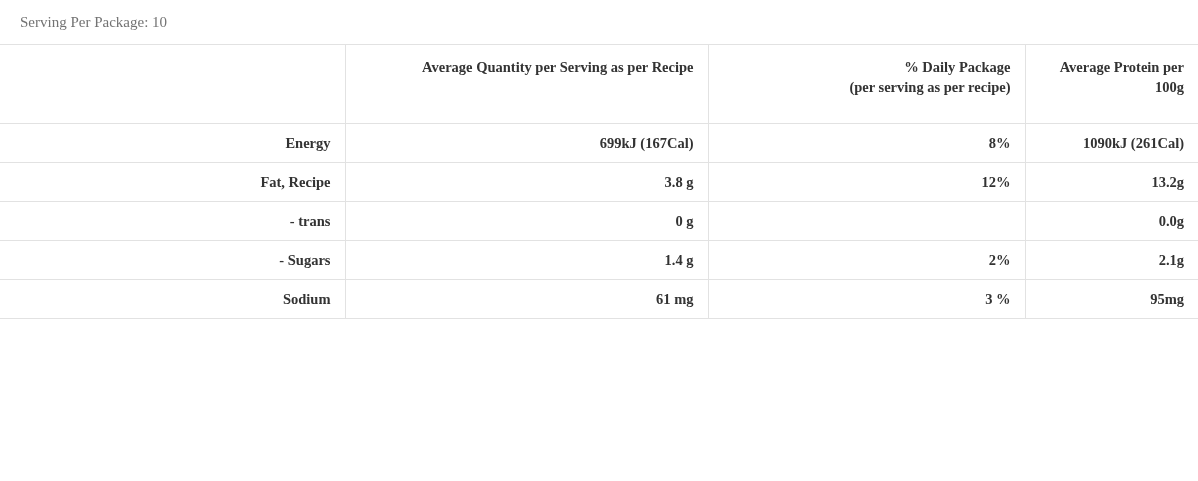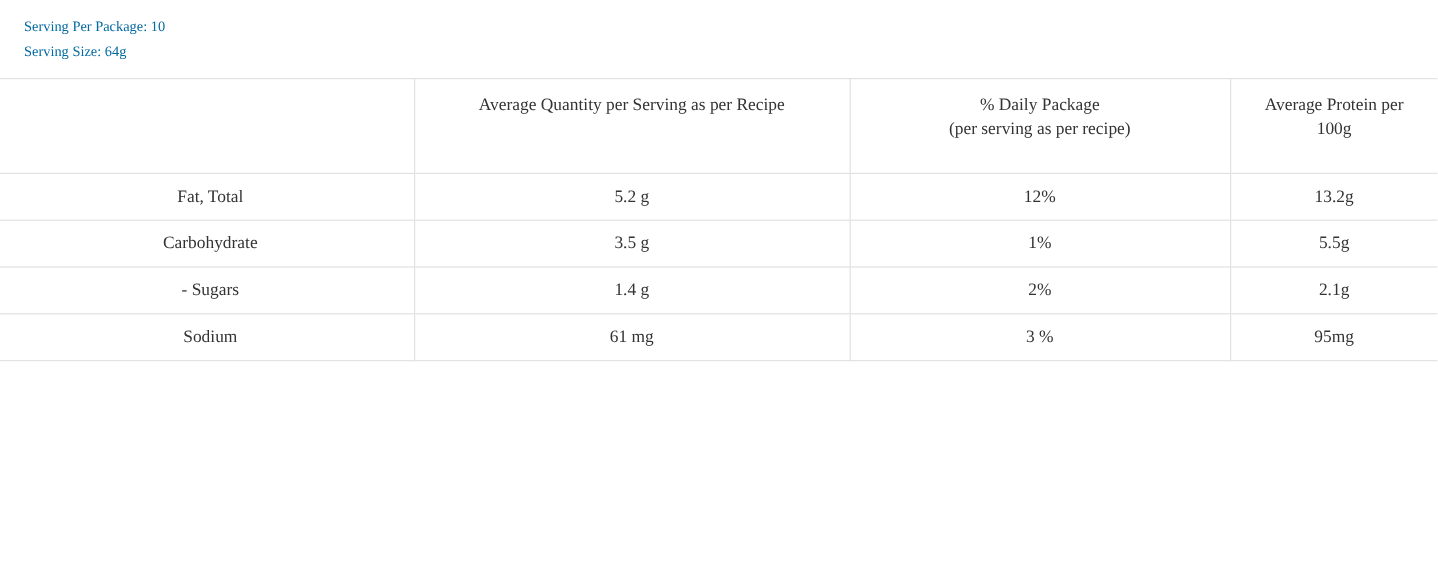--- a/index.html
+++ b/index.html
@@ -14,23 +14,23 @@
     height: 481px;
     overflow: hidden;
   }
   .panel {
     width: 1198px;
     box-sizing: border-box;
     padding: 0;
   }
   .serving-info {
     padding: 12px 20px 4px 20px;
-    font-size: 12px;
+    font-size: 15px;
     line-height: 21px;
-    color: #0369a1;
+    color: #737373;
   }
   .serving-info div {
     white-space: nowrap;
   }
   table.nutrition {
     width: 1198px;
     border-collapse: collapse;
     table-layout: fixed;
     font-size: 14.5px;
     margin-top: 7px;
@@ -39,23 +39,23 @@
   table.nutrition col.c2 { width: 363px; }
   table.nutrition col.c3 { width: 317px; }
   table.nutrition col.c4 { width: 173px; }
 
   table.nutrition th,
   table.nutrition td {
     border-top: 1px solid #e2e2e2;
     border-bottom: 1px solid #e2e2e2;
     border-right: 1px solid #e2e2e2;
     padding: 9px 14px 9px 14px;
-    text-align: center;
+    text-align: right;
     vertical-align: top;
-    font-weight: normal;
+    font-weight: bold;
     color: #333333;
     line-height: 20px;
   }
   table.nutrition th:first-child,
   table.nutrition td:first-child {
     border-left: none;
     padding-left: 20px;
   }
   table.nutrition th:last-child,
   table.nutrition td:last-child {
@@ -73,21 +73,20 @@
     height: 14px;
   }
 </style>
 </head>
 <body>
 
 <div class="panel">
 
   <div class="serving-info">
     <div>Serving Per Package: 10</div>
-    <div>Serving Size: 64g</div>
   </div>
 
   <table class="nutrition">
     <colgroup>
       <col class="c1">
       <col class="c2">
       <col class="c3">
       <col class="c4">
     </colgroup>
     <thead>
@@ -96,30 +95,36 @@
         <th>Average Quantity per Serving as per Recipe</th>
         <th>
           <span>% Daily Package</span>
           <span class="hdr-line2">(per serving as per recipe)</span>
         </th>
         <th>Average Protein per 100g</th>
       </tr>
     </thead>
     <tbody>
       <tr>
-        <td>Fat, Total</td>
-        <td>5.2 g</td>
+        <td>Energy</td>
+        <td>699kJ (167Cal)</td>
+        <td>8%</td>
+        <td>1090kJ (261Cal)</td>
+      </tr>
+      <tr>
+        <td>Fat, Recipe</td>
+        <td>3.8 g</td>
         <td>12%</td>
         <td>13.2g</td>
       </tr>
       <tr>
-        <td>Carbohydrate</td>
-        <td>3.5 g</td>
-        <td>1%</td>
-        <td>5.5g</td>
+        <td>- trans</td>
+        <td>0 g</td>
+        <td></td>
+        <td>0.0g</td>
       </tr>
       <tr>
         <td>- Sugars</td>
         <td>1.4 g</td>
         <td>2%</td>
         <td>2.1g</td>
       </tr>
       <tr>
         <td>Sodium</td>
         <td>61 mg</td>

